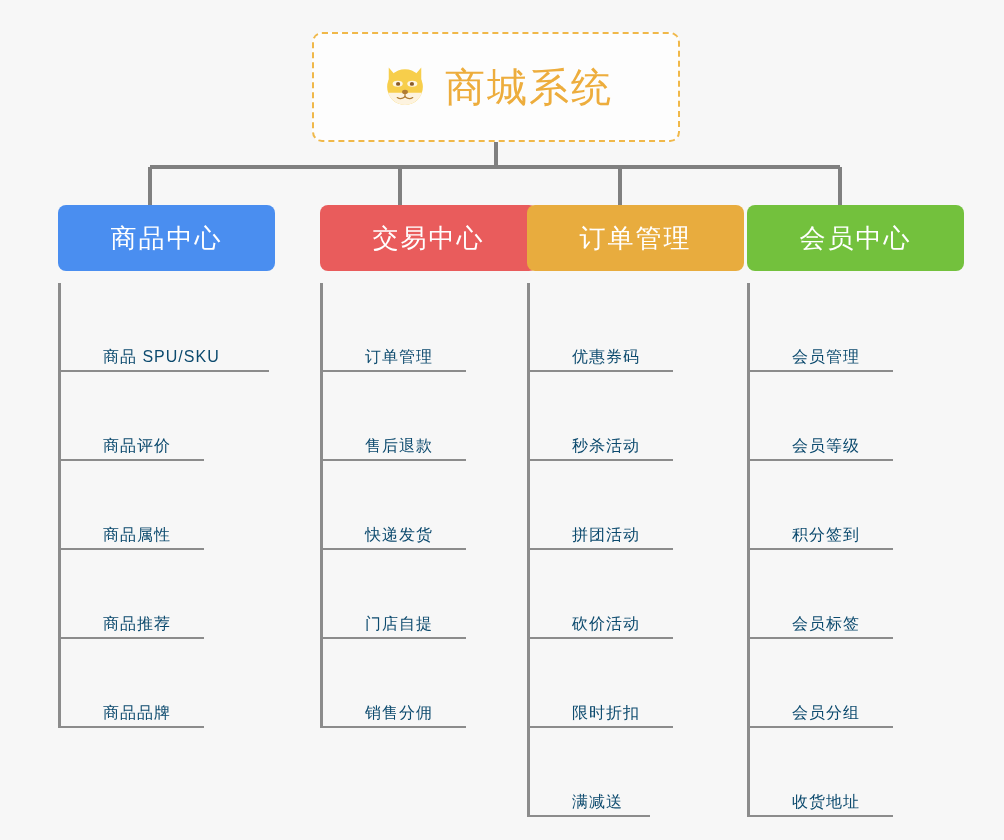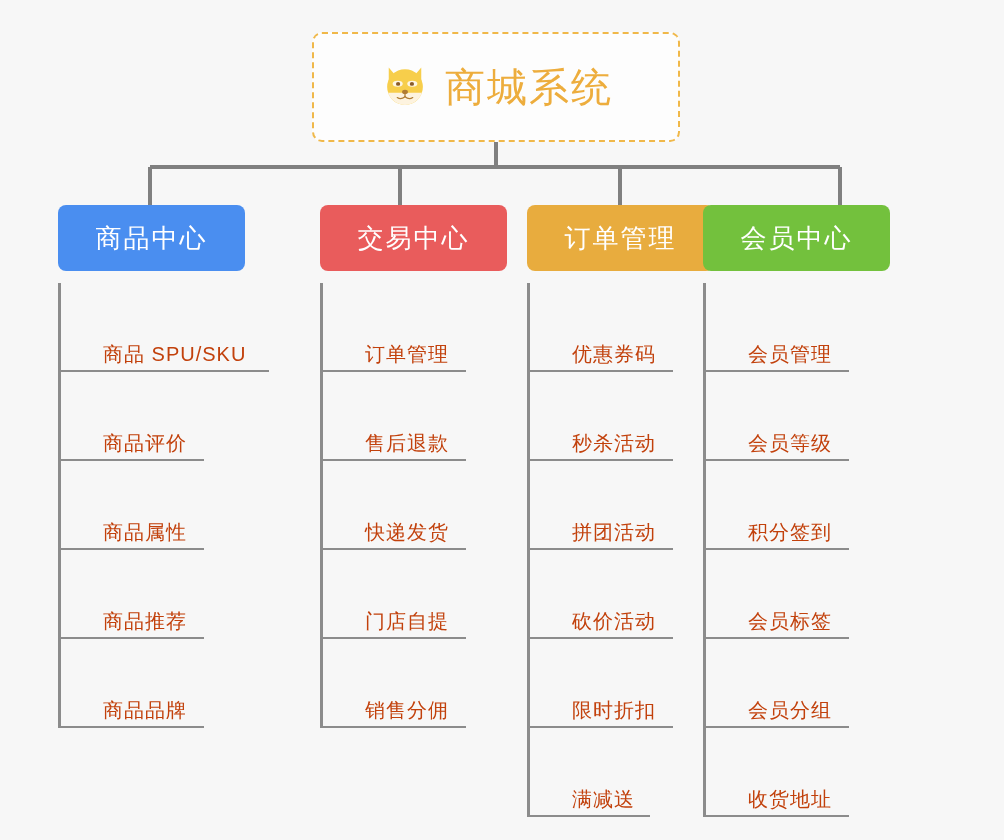--- a/index.html
+++ b/index.html
@@ -62,24 +62,24 @@
 
   
   .column {
     position: absolute;
     top: 205px;
     width: 185px;
   }
   .col-0 { left: 58px; }
   .col-1 { left: 320px; }
   .col-2 { left: 527px; }
-  .col-3 { left: 703px; }
+  .col-3 { left: 747px; }
 
   .category-header {
-    width: 187px;
+    width: 217px;
     height: 66px;
     border-radius: 8px;
     display: flex;
     align-items: center;
     justify-content: center;
     color: #ffffff;
     font-size: 26px;
     letter-spacing: 2px;
     box-sizing: border-box;
     font-family: Liberation Mono, monospace;
@@ -96,22 +96,22 @@
     position: relative;
     height: 89px;
     box-sizing: border-box;
     display: flex;
     align-items: flex-end;
   }
   .leaf-label {
     display: inline-block;
     margin-left: 40px;
     padding-bottom: 6px;
-    font-size: 20px;
-    color: #c2410c;
+    font-size: 16px;
+    color: #0c4a6e;
     letter-spacing: 1px;
     white-space: nowrap;
     line-height: 1.15;
   }
   .leaf-rule {
     position: absolute;
     left: -3px;
     bottom: 0;
     height: 2px;
     background: #8c8c8c;

